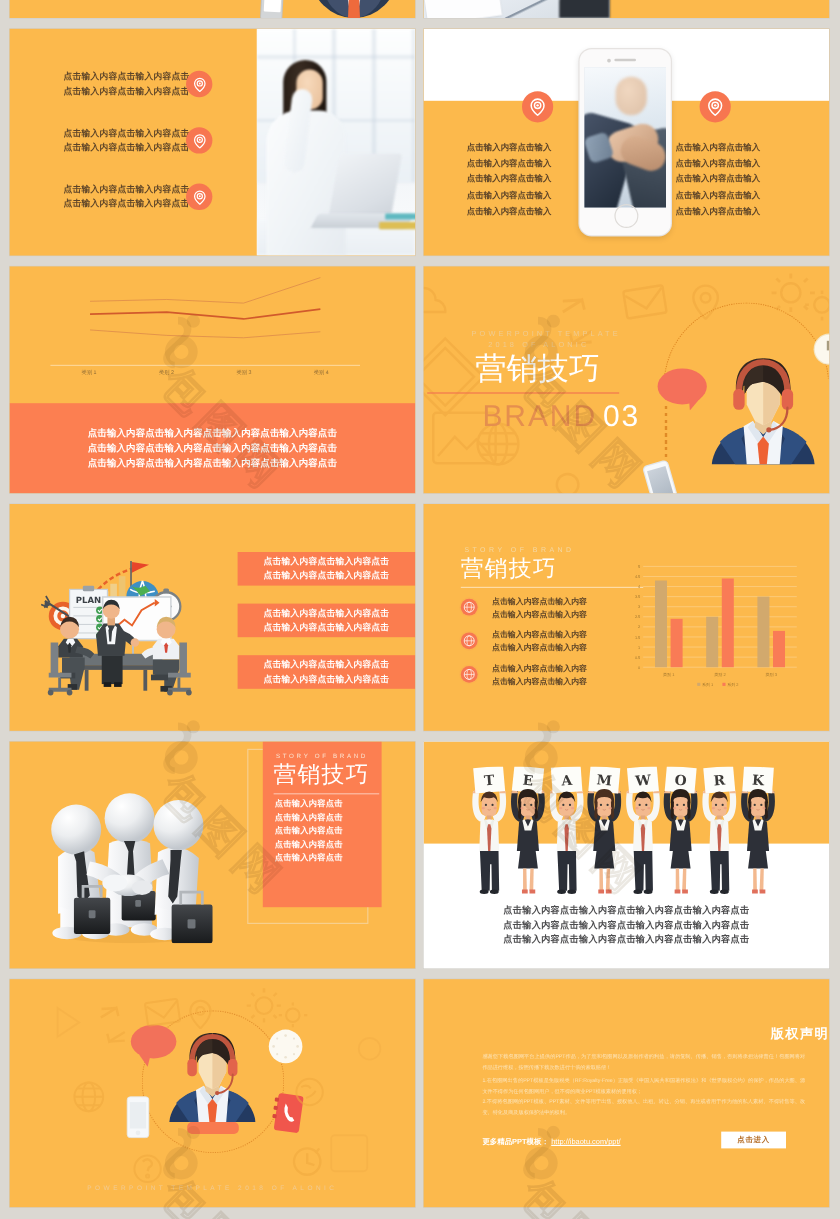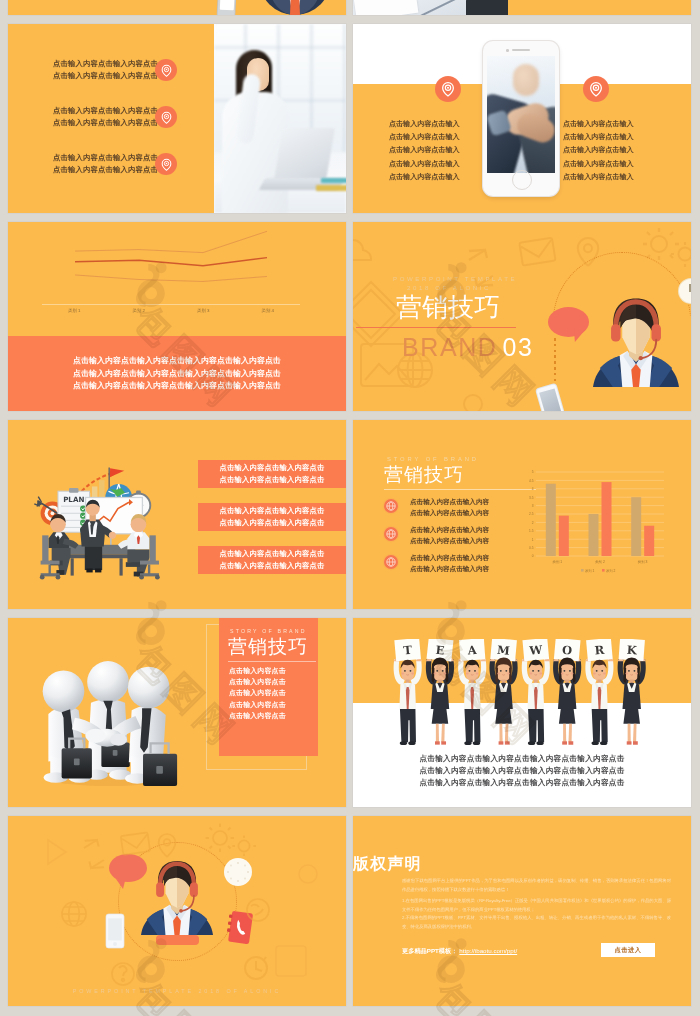--- a/index.html
+++ b/index.html
@@ -217,21 +217,21 @@
   .s11-icons{position:absolute;inset:0;}
   .s11-bar{position:absolute;left:148px;top:119px;width:43px;height:10px;
            background:#f87a4f;border-radius:4px;z-index:3;}
   .s11-agent{z-index:2;}
   .s11-title{position:absolute;left:0;top:143px;width:338px;text-align:center;font-size:24px;
              font-weight:500;color:#fff;letter-spacing:3.2px;line-height:26px;}
   .s11-sub{position:absolute;left:0;top:172px;width:338px;text-align:center;font-size:5.4px;
            letter-spacing:2.9px;color:#f1cb93;}
 
   
-  .s12-title{position:absolute;left:0;top:38px;width:338px;text-align:left;font-size:16px;
+  .s12-title{position:absolute;left:0;top:38px;width:338px;text-align:right;font-size:11px;
              font-weight:bold;color:#fff;letter-spacing:1.2px;}
   .s12-p,.s12-p2,.s12-p3{position:absolute;left:49px;width:269px;font-size:4.3px;line-height:9px;
          color:#fce4b9;text-align:justify;}
   .s12-p{top:60px;} .s12-p2{top:80px;} .s12-p3{top:97px;}
   .s12-foot{position:absolute;left:49px;top:131px;font-size:6.2px;color:#fff;font-weight:bold;
             white-space:nowrap;}
   .s12-link{color:#fff;text-decoration:underline;font-weight:normal;margin-left:2px;}
   .s12-btn{position:absolute;left:248px;top:127px;width:54px;height:14px;background:#fff;
            color:#b36a22;font-size:6.2px;font-weight:bold;display:flex;align-items:center;
            justify-content:center;letter-spacing:0.6px;}

